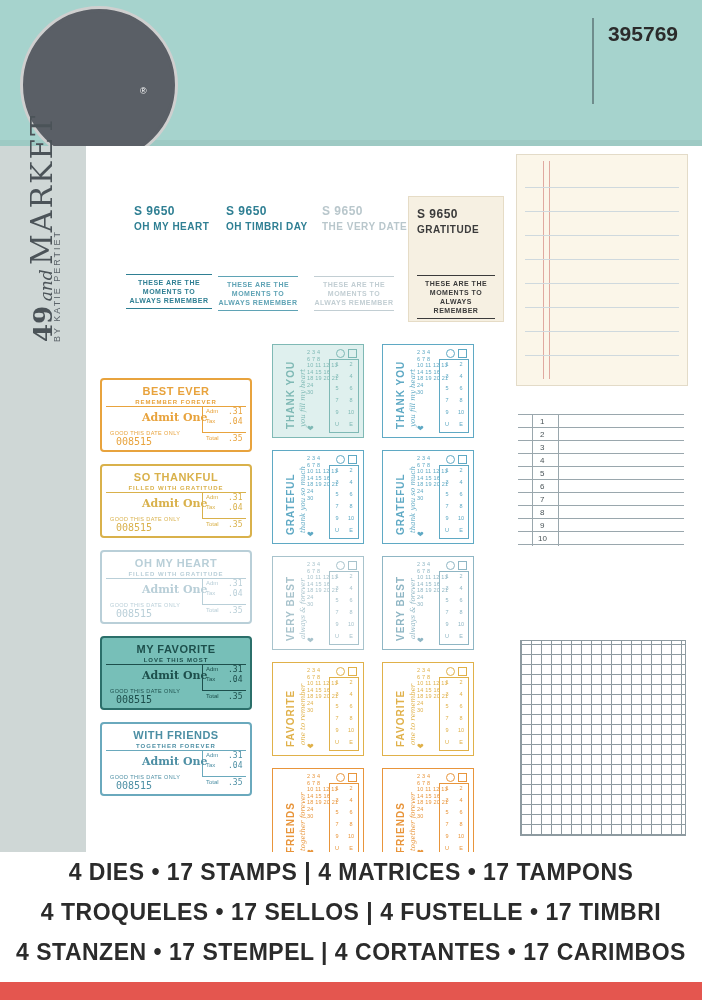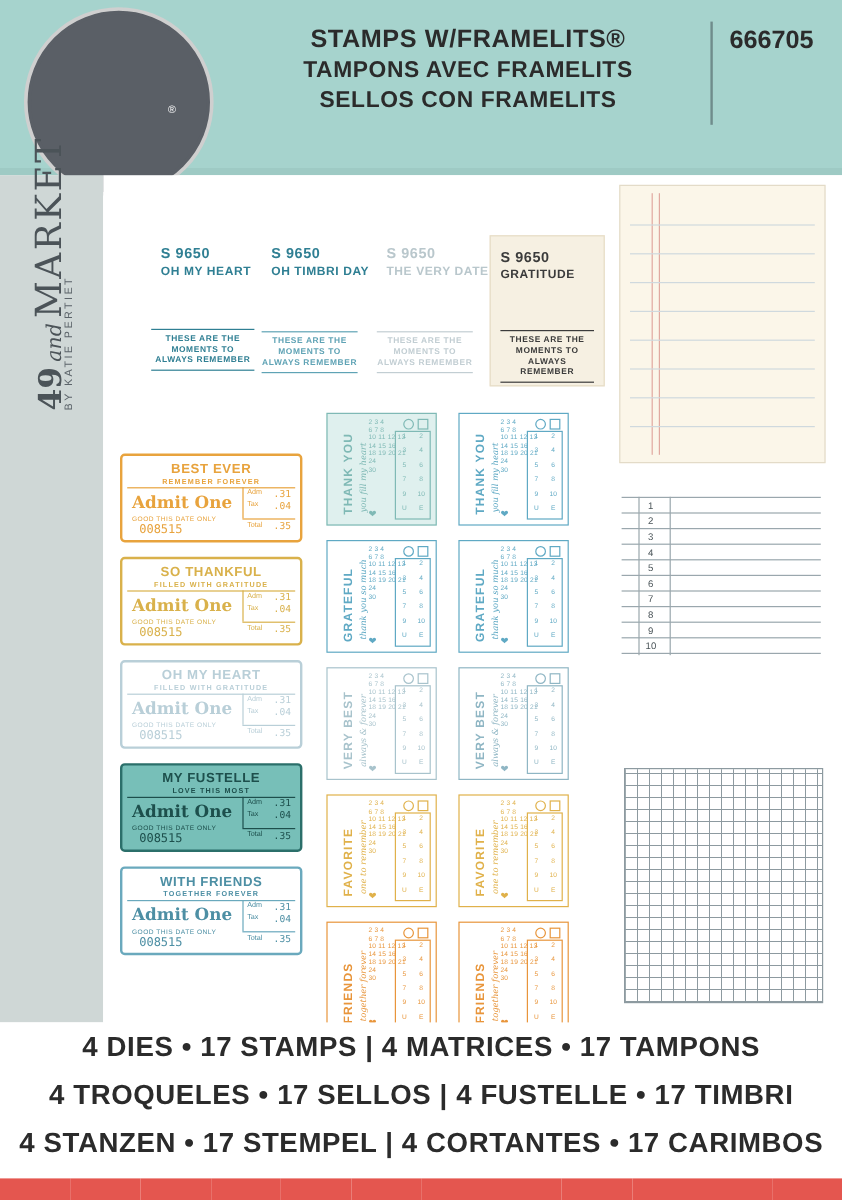--- a/index.html
+++ b/index.html
@@ -111,21 +111,21 @@
       repeating-linear-gradient(90deg,#8d9aa0 0 1px,transparent 1px 10px);
     border:1px solid #8d9aa0;
   }
   
   .ticket{
     position:absolute;border:2px solid;border-radius:4px;
   }
   .ticket .tt{position:absolute;left:0;right:0;text-align:center;font-weight:bold;}
   .ticket .t-top{font-size:11px;letter-spacing:.5px;}
   .ticket .t-sub{font-size:6px;letter-spacing:1px;}
-  .ticket .admit{font-size:14px;font-weight:bold;font-family:"DejaVu Serif",serif;}
+  .ticket .admit{font-size:11px;font-weight:bold;font-family:"DejaVu Serif",serif;margin-left:32px;}
   .ticket .small{font-size:5.5px;letter-spacing:.4px;}
   .ticket .num{font-size:10px;font-family:"DejaVu Sans Mono",monospace;}
   .ticket .amt{font-size:8px;font-family:"DejaVu Sans Mono",monospace;}
   .ticket .lbl{font-size:6px;}
   .ticket .hr{position:absolute;height:1px;}
   .ticket .vr{position:absolute;width:1px;}
   
   .cal{position:absolute;border:1.5px solid;}
   .cal .vword{
     position:absolute;transform:rotate(-90deg);transform-origin:left top;
@@ -155,27 +155,22 @@
   .colorbar span{flex:1;height:18px;}
   .hdr-bottom-strip{
     position:absolute;left:0;top:140px;width:702px;height:6px;background:#9ecac4;
   }
 </style>
 </head>
 <body>
 
 <div class="header">
   <div class="header-inner">
-    <div class="title-block">
-      <div class="t1">STAMPS W/FRAMELITS®</div>
-      <div class="t2">TAMPONS AVEC FRAMELITS</div>
-      <div class="t3">SELLOS CON FRAMELITS</div>
-    </div>
     <div class="sku-divider"></div>
-    <div class="sku">666705</div>
+    <div class="sku">395769</div>
   </div>
 </div>
 <div class="hdr-bottom-strip"></div>
 
 <div class="logo-wrap">
   <div class="logo-circle"></div>
   <div class="logo-reg">®</div>
 </div>
 
 <div class="sidebar">
@@ -324,21 +319,21 @@
     <div class="amt" style="position:absolute;left:126px;top:27px;">.31</div>
     <div class="lbl" style="position:absolute;left:104px;top:38px;">Tax</div>
     <div class="amt" style="position:absolute;left:126px;top:37px;">.04</div>
     <div class="hr" style="left:100px;right:4px;top:52px;background:#b9cfd8;"></div>
     <div class="lbl" style="position:absolute;left:104px;top:55px;">Total</div>
     <div class="amt" style="position:absolute;left:126px;top:54px;">.35</div>
     <div class="num" style="position:absolute;left:14px;top:56px;">008515</div>
   </div>
 
   <div class="ticket" style="left:14px;top:490px;width:148px;height:70px;border-color:#2b6f6a;background:#77bfb8;color:#1d4f4c;">
-    <div class="tt t-top" style="top:5px;">MY FUSTELLE</div>
+    <div class="tt t-top" style="top:5px;">MY FAVORITE</div>
     <div class="tt t-sub" style="top:19px;">LOVE THIS MOST</div>
     <div class="hr" style="left:4px;right:4px;top:26px;background:#1d4f4c;"></div>
     <div class="vr" style="left:100px;top:26px;height:26px;background:#1d4f4c;"></div>
     <div class="admit" style="position:absolute;left:8px;top:31px;">Admit One</div>
     <div class="small" style="position:absolute;left:8px;top:50px;">GOOD THIS DATE ONLY</div>
     <div class="lbl" style="position:absolute;left:104px;top:28px;">Adm</div>
     <div class="amt" style="position:absolute;left:126px;top:27px;">.31</div>
     <div class="lbl" style="position:absolute;left:104px;top:38px;">Tax</div>
     <div class="amt" style="position:absolute;left:126px;top:37px;">.04</div>
     <div class="hr" style="left:100px;right:4px;top:52px;background:#1d4f4c;"></div>

